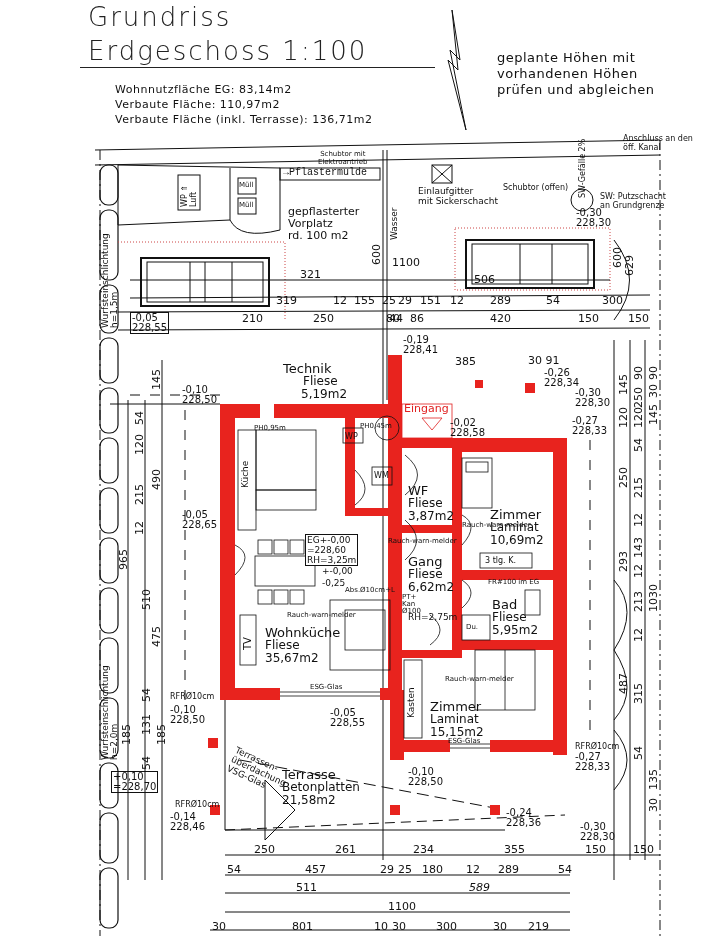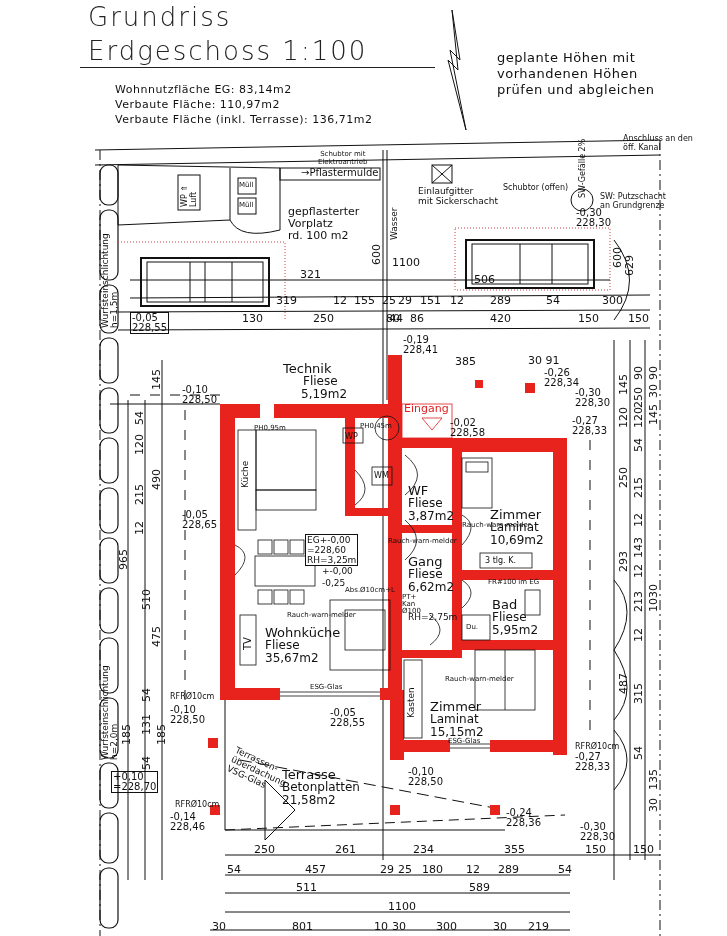--- a/index.html
+++ b/index.html
@@ -221,21 +221,21 @@
   <div>geplante Höhen mit</div>
   <div>vorhandenen Höhen</div>
   <div>prüfen und abgleichen</div>
 </div>
 <div class="abs" style="left:448px;top:8px;width:20px;height:125px;"></div>
 
 <div class="abs sm" style="left:318px;top:150px;text-align:center;line-height:8px;">
   <div>Schubtor mit</div>
   <div>Elektroantrieb</div>
 </div>
-<div class="abs" style="left:301px;top:167px;font-size:10px;">→Pflastermulde</div>
+<div class="abs" style="left:283px;top:167px;font-size:10px;font-family:Liberation Mono, monospace;">→Pflastermulde</div>
 <div class="abs" style="left:418px;top:186px;font-size:9px;line-height:10px;">
   <div>Einlaufgitter</div>
   <div>mit Sickerschacht</div>
 </div>
 <div class="abs sm" style="left:503px;top:183px;font-size:8px;">Schubtor (offen)</div>
 <div class="abs sm" style="left:623px;top:134px;font-size:8px;line-height:9px;">
   <div>Anschluss an den</div>
   <div>öff. Kanal</div>
 </div>
 <div class="abs sm" style="left:600px;top:192px;font-size:8px;line-height:9px;">
@@ -421,21 +421,21 @@
 <div class="abs dim" style="left:276px;top:294px;">319</div>
 <div class="abs dim" style="left:333px;top:294px;">12</div>
 <div class="abs dim" style="left:354px;top:294px;">155</div>
 <div class="abs dim" style="left:382px;top:294px;">25</div>
 <div class="abs dim" style="left:398px;top:294px;">29</div>
 <div class="abs dim" style="left:420px;top:294px;">151</div>
 <div class="abs dim" style="left:450px;top:294px;">12</div>
 <div class="abs dim" style="left:490px;top:294px;">289</div>
 <div class="abs dim" style="left:546px;top:294px;">54</div>
 <div class="abs dim" style="left:602px;top:294px;">300</div>
-<div class="abs dim" style="left:242px;top:312px;">130</div>
+<div class="abs dim" style="left:242px;top:312px;">210</div>
 <div class="abs dim" style="left:313px;top:312px;">250</div>
 <div class="abs dim" style="left:386px;top:312px;">80</div>
 <div class="abs dim" style="left:389px;top:312px;">44</div>
 <div class="abs dim" style="left:410px;top:312px;">86</div>
 <div class="abs dim" style="left:490px;top:312px;">420</div>
 <div class="abs dim" style="left:578px;top:312px;">150</div>
 <div class="abs dim" style="left:628px;top:312px;">150</div>
 <div class="abs dim" style="left:455px;top:355px;">385</div>
 <div class="abs dim" style="left:528px;top:354px;">30 91</div>
 <div class="abs dim vert" style="left:623px;top:276px;">629</div>
@@ -488,21 +488,21 @@
 <div class="abs dim" style="left:633px;top:843px;">150</div>
 <div class="abs dim" style="left:227px;top:863px;">54</div>
 <div class="abs dim" style="left:305px;top:863px;">457</div>
 <div class="abs dim" style="left:380px;top:863px;">29</div>
 <div class="abs dim" style="left:398px;top:863px;">25</div>
 <div class="abs dim" style="left:422px;top:863px;">180</div>
 <div class="abs dim" style="left:466px;top:863px;">12</div>
 <div class="abs dim" style="left:498px;top:863px;">289</div>
 <div class="abs dim" style="left:558px;top:863px;">54</div>
 <div class="abs dim" style="left:296px;top:881px;">511</div>
-<div class="abs dim" style="left:469px;top:881px;">589</div>
+<div class="abs dim" style="left:469px;top:881px;font-style:italic;">589</div>
 <div class="abs dim" style="left:388px;top:900px;">1100</div>
 <div class="abs dim" style="left:212px;top:920px;">30</div>
 <div class="abs dim" style="left:292px;top:920px;">801</div>
 <div class="abs dim" style="left:374px;top:920px;">10</div>
 <div class="abs dim" style="left:392px;top:920px;">30</div>
 <div class="abs dim" style="left:436px;top:920px;">300</div>
 <div class="abs dim" style="left:493px;top:920px;">30</div>
 <div class="abs dim" style="left:528px;top:920px;">219</div>
 
 </body></html>

